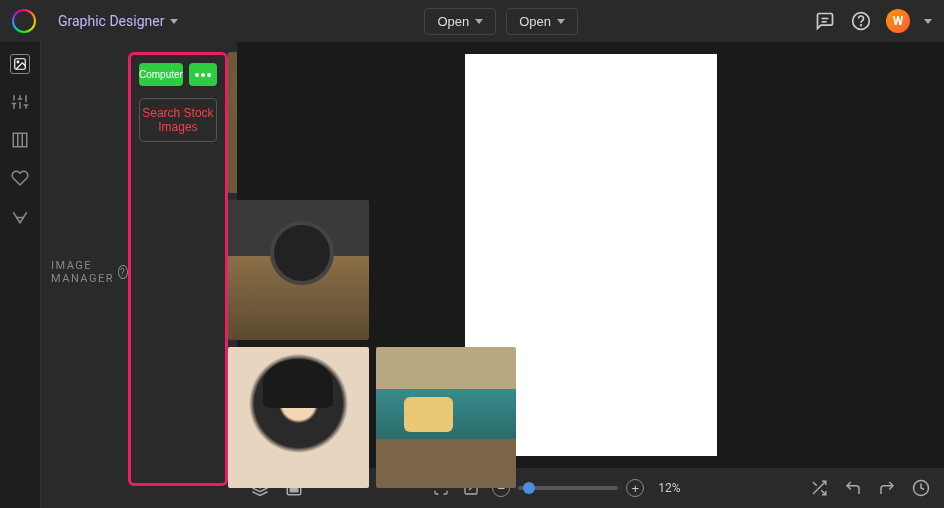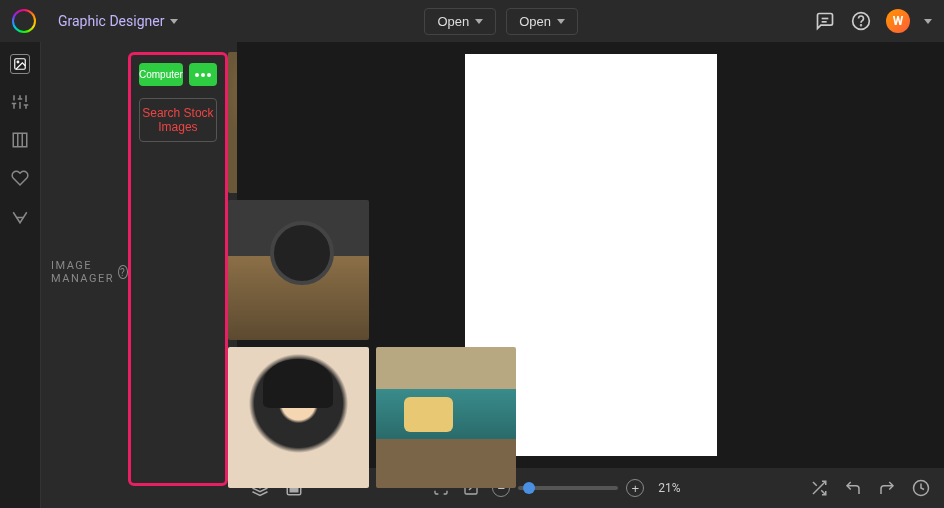--- a/index.html
+++ b/index.html
@@ -203,21 +203,21 @@
           <svg width="16" height="16" viewBox="0 0 24 24" fill="none" stroke="currentColor" stroke-width="2">
               <rect x="3" y="3" width="18" height="18" rx="2"></rect>
               <polyline points="9 15 15 9"></polyline>
               <polyline points="12 9 15 9 15 12"></polyline>
             </svg>
         </div>
         <div class="zoom-ctrl">
           <button class="zoom-btn">−</button>
           <div class="zoom-slider"></div>
           <button class="zoom-btn">+</button>
-          <span class="zoom-pct">21%</span>
+          <span class="zoom-pct">12%</span>
         </div>
       </div>
       <div class="bb-right">
         <div class="bb-icon">
           <svg width="18" height="18" viewBox="0 0 24 24" fill="none" stroke="currentColor" stroke-width="2">
               <polyline points="16 3 21 3 21 8"></polyline>
               <line x1="4" y1="20" x2="21" y2="3"></line>
               <polyline points="21 16 21 21 16 21"></polyline>
               <line x1="15" y1="15" x2="21" y2="21"></line>
               <line x1="4" y1="4" x2="9" y2="9"></line>

